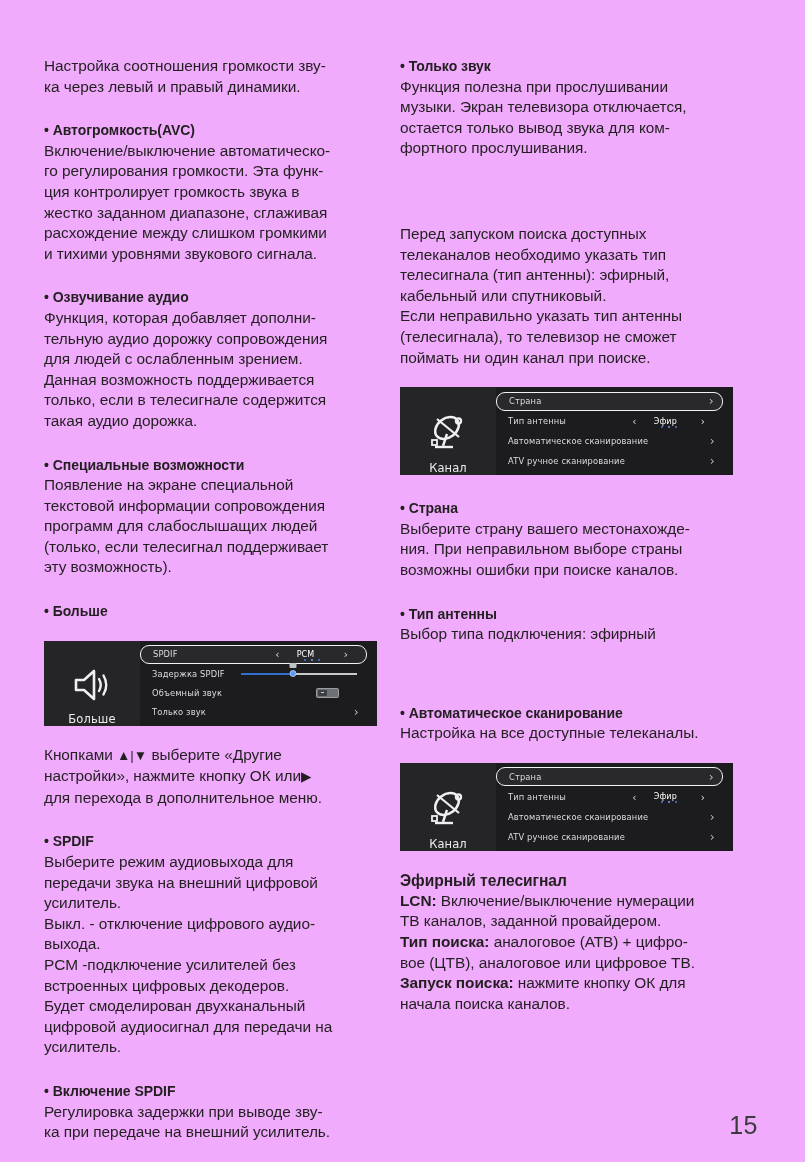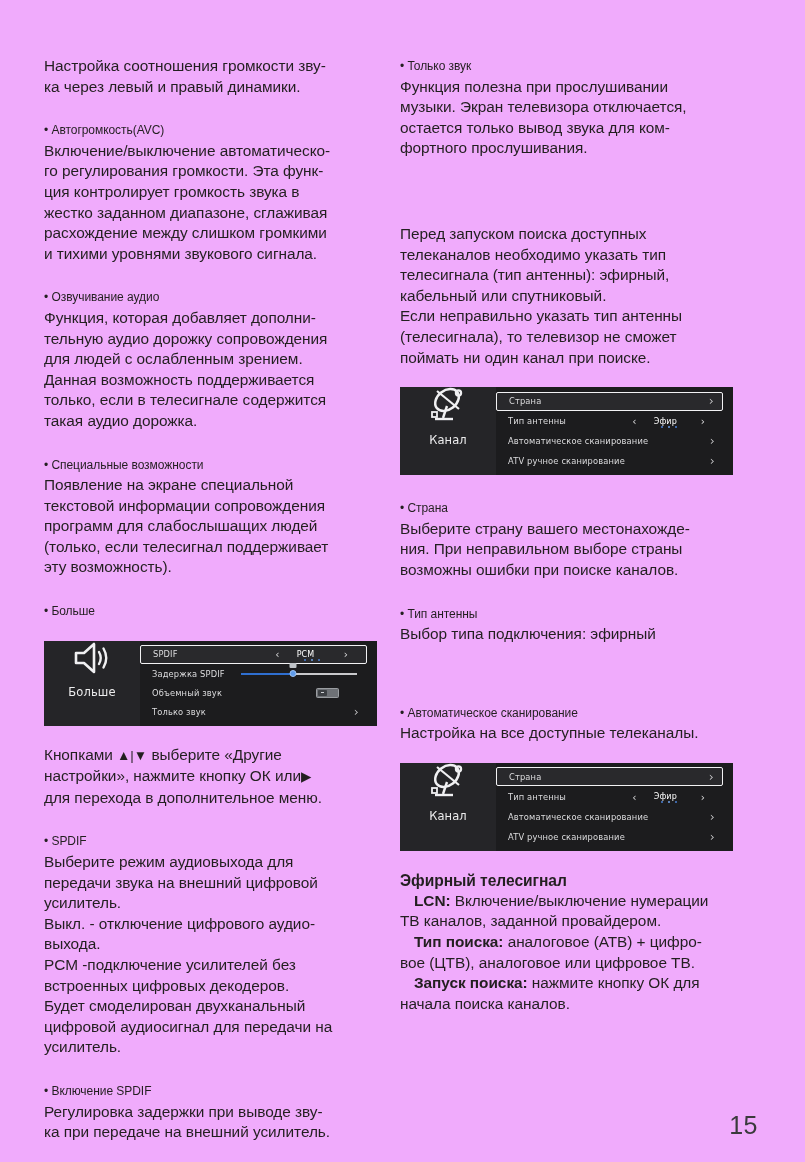--- a/index.html
+++ b/index.html
@@ -33,30 +33,30 @@
     font-size: 15.4px;
     line-height: 20.6px;
     letter-spacing: -0.05px;
   }
   .gap-sm { height: 19px; }
   .gap-md { height: 23px; }
   .gap-xl { height: 46px; }
   .gap-xxl { height: 58px; }
 
   .bullet-head {
-    font-weight: normal;
-    font-size: 12px;
+    font-weight: bold;
+    font-size: 14px;
     line-height: 20.6px;
   }
   .sect-head {
     font-weight: bold;
     font-size: 15.6px;
     line-height: 21px;
   }
-  .lead { font-weight: bold; margin-left: 14px; }
+  .lead { font-weight: bold; }
 
   .tri { font-size: 13.5px; letter-spacing: 0px; }
 
   
   .tvmenu {
     position: relative;
     background: #1c1c1e;
     width: 333px;
     box-sizing: border-box;
     overflow: hidden;
@@ -67,21 +67,21 @@
 
   .tv-side {
     position: absolute;
     left: 0; top: 0;
     width: 96px;
     height: 100%;
     background: #252528;
     display: flex;
     flex-direction: column;
     align-items: center;
-    justify-content: flex-start;
+    justify-content: flex-end;
   }
   .tv-side .glyph {
     color: #f0f0f2;
     line-height: 1;
   }
   .tv-side .caption {
     color: #ececed;
     font-size: 11.5px;
     margin-top: 7px;
     letter-spacing: 0.1px;
@@ -105,21 +105,21 @@
     display: flex;
     align-items: center;
     box-sizing: border-box;
     padding: 0 8px 0 12px;
     color: #dcdcde;
     font-size: 8.3px;
     letter-spacing: 0.15px;
   }
   .tv-row.sel {
     border: 1px solid #f2f2f4;
-    border-radius: 2px;
+    border-radius: 9px;
     background: #29292c;
   }
   .tv-row .lbl { flex: 0 0 auto; }
   .tv-row .spacer { flex: 1 1 auto; }
   .tv-row .chev {
     color: #e8e8ea;
     font-size: 12px;
     font-weight: 300;
     margin-left: 6px;
     line-height: 1;

